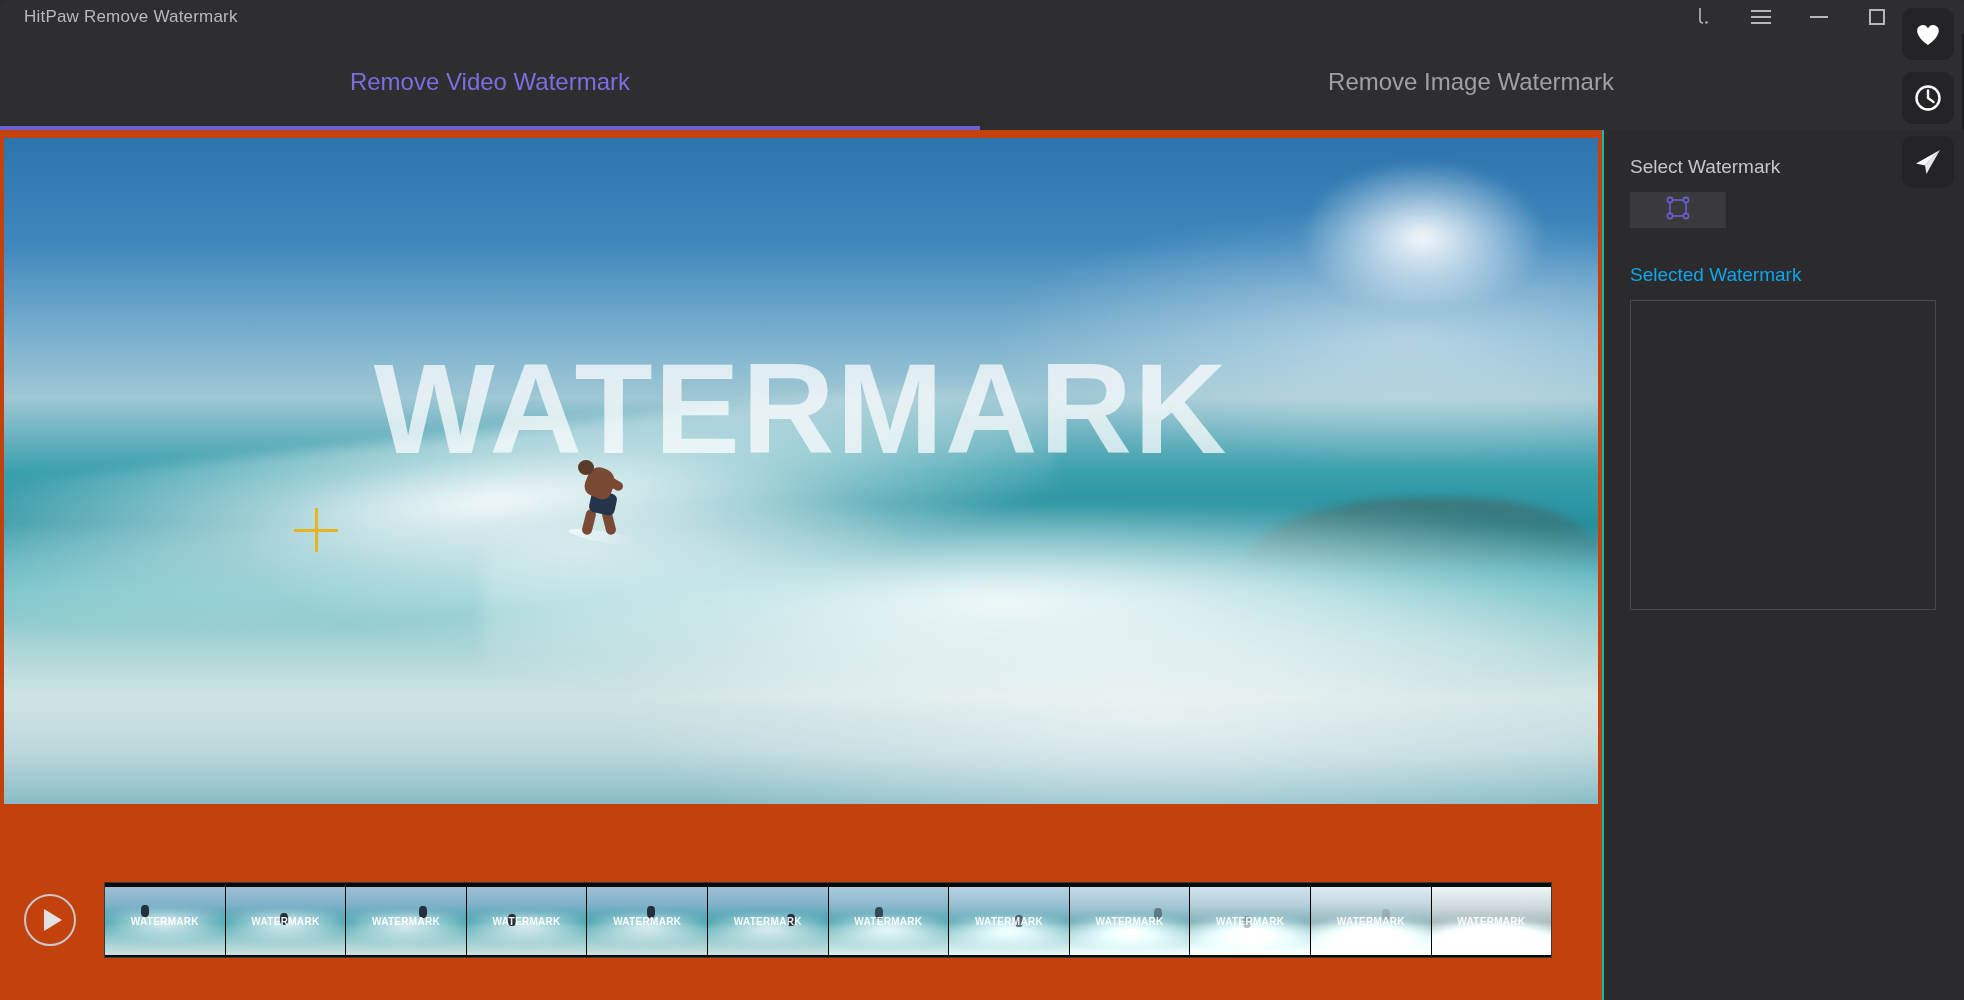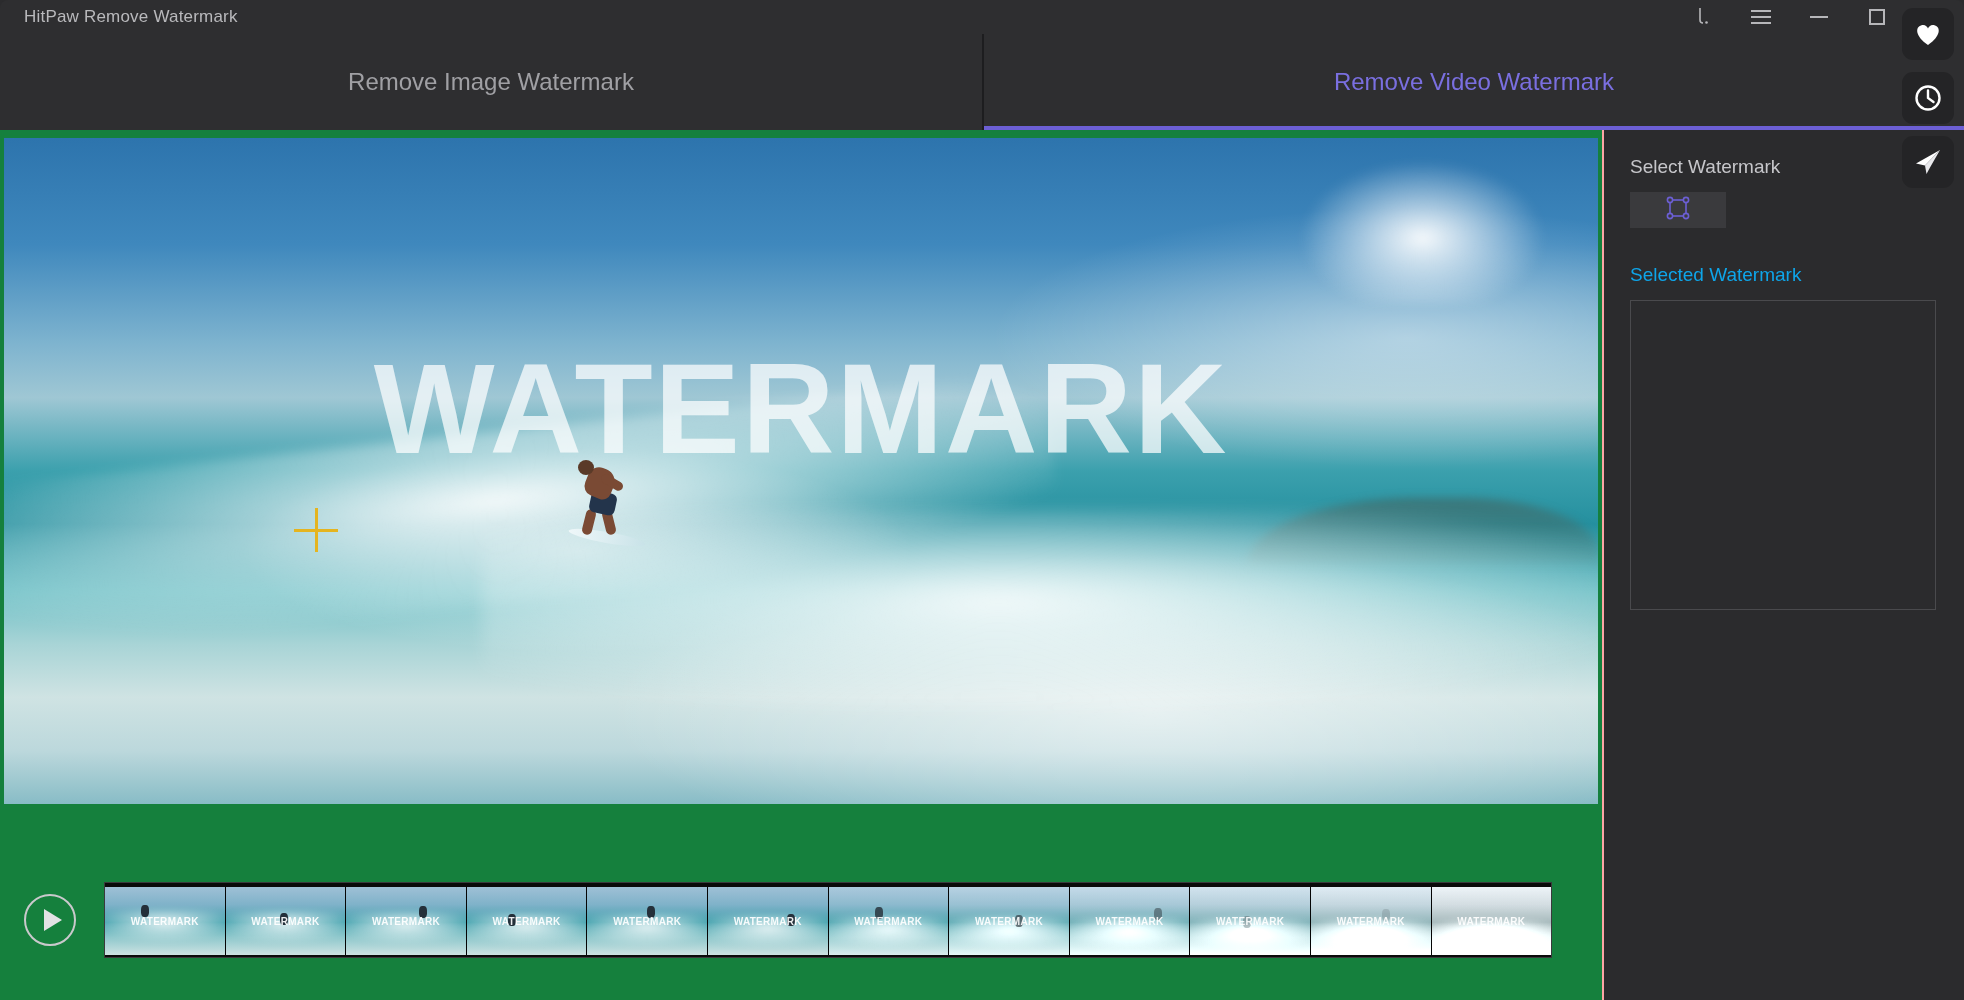--- a/index.html
+++ b/index.html
@@ -81,21 +81,21 @@
     content: "";
     position: absolute; left: 0; bottom: 0;
     width: 100%; height: 4px;
     background: #6c5fd4;
   }
 
   
   .stage {
     position: absolute; left: 0; top: 130px;
     width: 1602px; height: 870px;
-    background: #15803d;
+    background: #c2410c;
   }
   .video-wrap {
     position: absolute; left: 4px; top: 8px;
     width: 1594px; height: 666px;
     background: #000;
     overflow: hidden;
   }
   .video {
     position: absolute; inset: 0;
     background:
@@ -252,21 +252,21 @@
     font-size: 10px; font-weight: bold;
     color: rgba(255,255,255,.92);
     letter-spacing: .3px;
   }
 
   
   .sidebar {
     position: absolute; left: 1602px; top: 130px;
     width: 362px; height: 870px;
     background: #2b2b2d;
-    border-left: 2px solid #fca5a5;
+    border-left: 2px solid #14b8a6;
     padding: 18px 26px 0 26px;
   }
   .side-label {
     font-size: 19px; color: #c6c6ca; margin-top: 8px; margin-bottom: 14px;
   }
   .tool-btn {
     width: 96px; height: 36px;
     background: #3a3a3d;
     display: flex; align-items: center; justify-content: center;
   }
@@ -329,25 +329,25 @@
     </div>
     <div class="rail-btn">
       <svg width="30" height="30" viewBox="0 0 30 30" aria-hidden="true">
         <path d="M27 3 L3 16.5 L12 18.5 L27 3 Z" fill="#ffffff"></path>
         <path d="M27 3 L12 18.5 L13.5 27 L17 20.5 L27 3 Z" fill="#e9e9ec"></path>
       </svg>
     </div>
   </div>
 
   <div class="tabbar">
+    <div class="tab right active">
+      <span>Remove Video Watermark</span>
+    </div>
     <div class="tab left">
       <span>Remove Image Watermark</span>
-    </div>
-    <div class="tab right active">
-      <span>Remove Video Watermark</span>
     </div>
   </div>
 
   <div class="stage">
 
     <div class="video-wrap">
       <div class="video">
         <div class="cloud-a"></div>
         <div class="headland"></div>
         <div class="wave-crest"></div>

